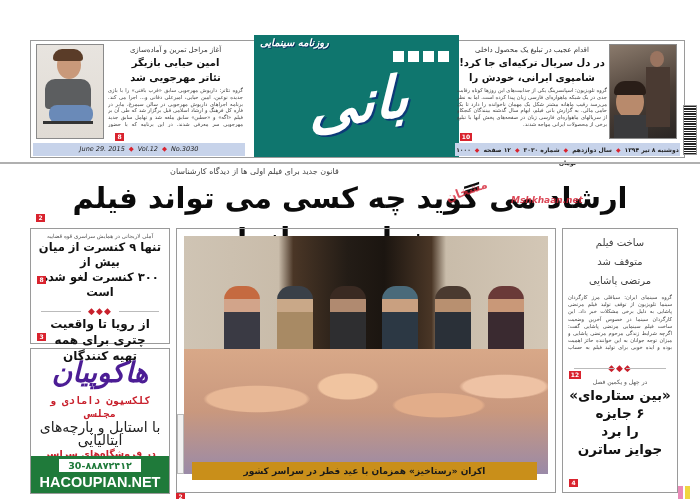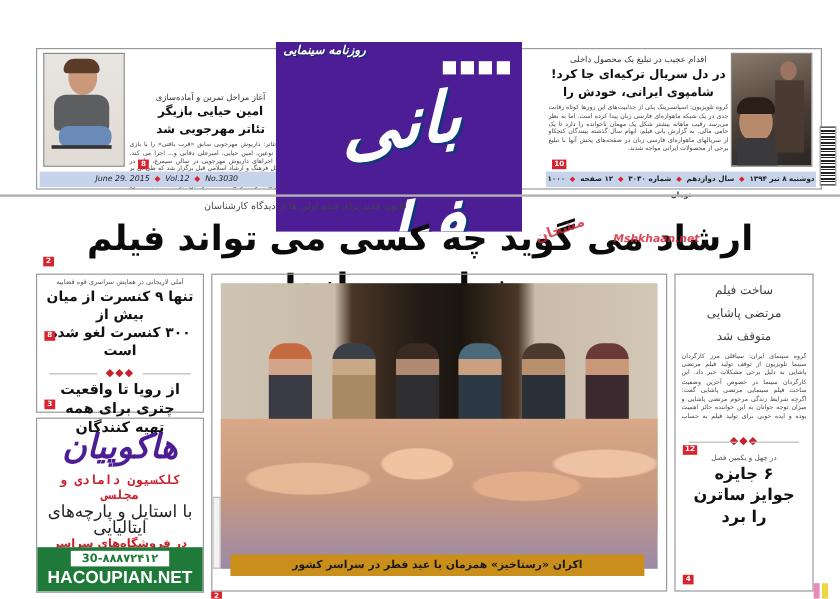--- a/index.html
+++ b/index.html
@@ -23,40 +23,40 @@
     left: 455px; top: 43px; width: 225px; height: 113px;
   }
   .photo-box {
     position: absolute; border: 1px solid #8a8a8a; overflow: hidden;
   }
   .photo-left { left: 3px; top: 1px; width: 68px; height: 95px;
     background: linear-gradient(180deg,#e8e4df 0%,#e0dbd4 100%); }
   .photo-right { right: 3px; top: 1px; width: 68px; height: 95px;
     background: linear-gradient(160deg,#8a7a6c 0%,#4a3e36 55%,#2a2624 100%); }
   .teaser-text { position: absolute; top: 2px; direction: rtl; text-align: center; }
-  .left-teaser .teaser-text { left: 75px; width: 135px; margin-top: 31px; }
+  .left-teaser .teaser-text { left: 75px; width: 135px; }
   .right-teaser .teaser-text { left: 2px; width: 150px; }
   .kicker { font-size: 7px; color: #333; line-height: 10px; }
   .teaser-headline { font-weight: bold; font-size: 10px; line-height: 15px; color: #111; }
   .teaser-body {
     font-size: 5.2px; line-height: 6.8px; color: #444; text-align: justify; margin-top: 2px;
   }
   .page-badge {
     display: inline-block; background: #d9232e; color: #fff; font-size: 6px;
     width: 9px; height: 8px; line-height: 8px; text-align: center; font-weight: bold;
   }
   .info-bar {
     position: absolute; left: 0; bottom: 0; height: 13px; width: 100%;
     background: #c7d3ea; font-size: 6.5px; line-height: 13px; color: #222;
     text-align: center; font-style: italic;
   }
   .info-bar .dot { color: #d9232e; margin: 0 4px; font-style: normal; }
   .logo-block {
-    left: 230px; top: 35px; width: 205px; height: 158px;
-    background: #4c1d95; overflow: hidden;
+    left: 254px; top: 35px; width: 205px; height: 122px;
+    background: #0f766e; overflow: hidden;
   }
   .logo-sub {
     position: absolute; left: 6px; top: 2px; color: #fff; font-weight: bold;
     font-size: 10px; text-shadow: 1px 1px 0 #0a2c5e;
     font-style: italic; direction: rtl;
   }
   .logo-squares { position: absolute; right: 10px; top: 16px; display: flex; gap: 4px; }
   .logo-squares span { width: 11px; height: 11px; background: #fff; display: block; }
   .logo-title {
     position: absolute; left: 10px; top: 22px; width: 190px;
@@ -281,28 +281,29 @@
     </div>
   </div>
   <div class="crowd"></div>
   <div class="photo-caption">اکران «رستاخیز» همزمان با عید فطر در سراسر کشور</div>
   <div class="credit"></div>
   <span class="page-badge photo-badge">2</span>
 </div>
 
 <div class="abs right-box">
   <div class="rb-headline">ساخت فیلم</div>
+  <div class="rb-headline">متوقف شد</div>
   <div class="rb-headline">مرتضی پاشایی</div>
-  <div class="rb-headline">متوقف شد</div>
   <div class="rb-body" style="height:57px;overflow:hidden;">گروه سینمای ایران: سیاقلی مرز کارگردان سینما تلویزیون از توقف تولید فیلم مرتضی پاشایی به دلیل برخی مشکلات خبر داد. این کارگردان سینما در خصوص آخرین وضعیت ساخت فیلم سینمایی مرتضی پاشایی گفت: اگرچه شرایط زندگی مرحوم مرتضی پاشایی و میزان توجه جوانان به این خواننده حائز اهمیت بوده و ایده خوبی برای تولید فیلم به حساب می‌آید اما ورود به این حوزه برای ما آسان نیست.</div>
   <span class="page-badge rb-badge1" style="width:12px;">12</span>
   <div class="ornament" style="margin-top:12px;">◆◆◆</div>
   <div class="rb-kicker">در چهل و یکمین فصل</div>
+  <div class="rb-headline2">«بین ستاره‌ای»</div>
   <div class="rb-headline2">۶ جایزه</div>
+  <div class="rb-headline2">را برد</div>
   <div class="rb-headline2">جوایز ساترن</div>
-  <div class="rb-headline2">را برد</div>
   <span class="page-badge rb-badge2">4</span>
 </div>
 
 <div class="abs color-bars">
   <span style="background:#e98ab8;"></span>
     <span style="background:#f0d640;"></span>
 </div>
 
 </body></html>

